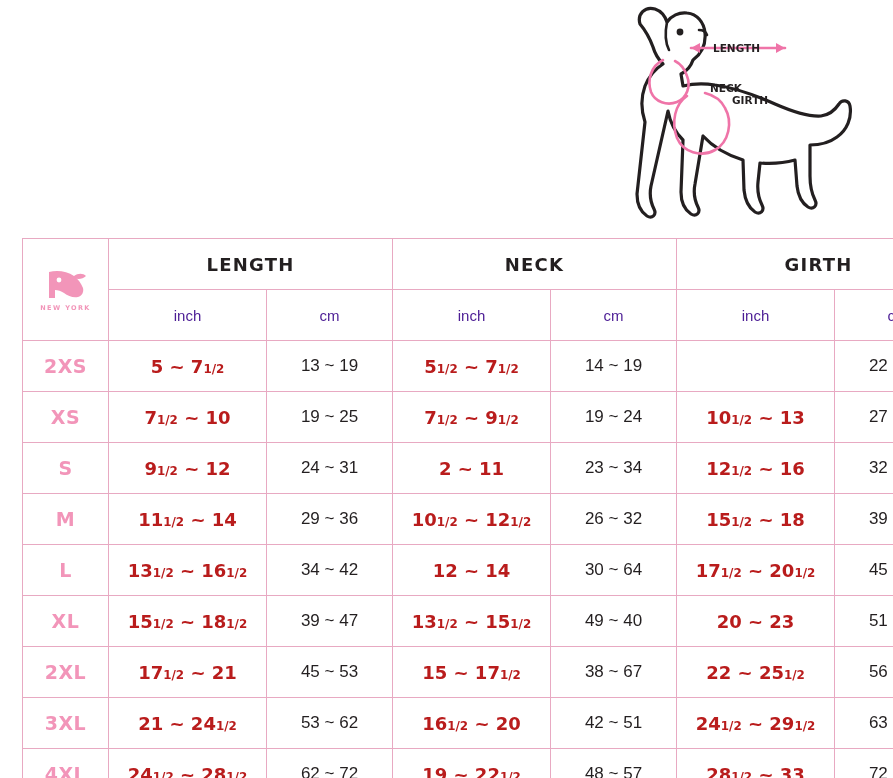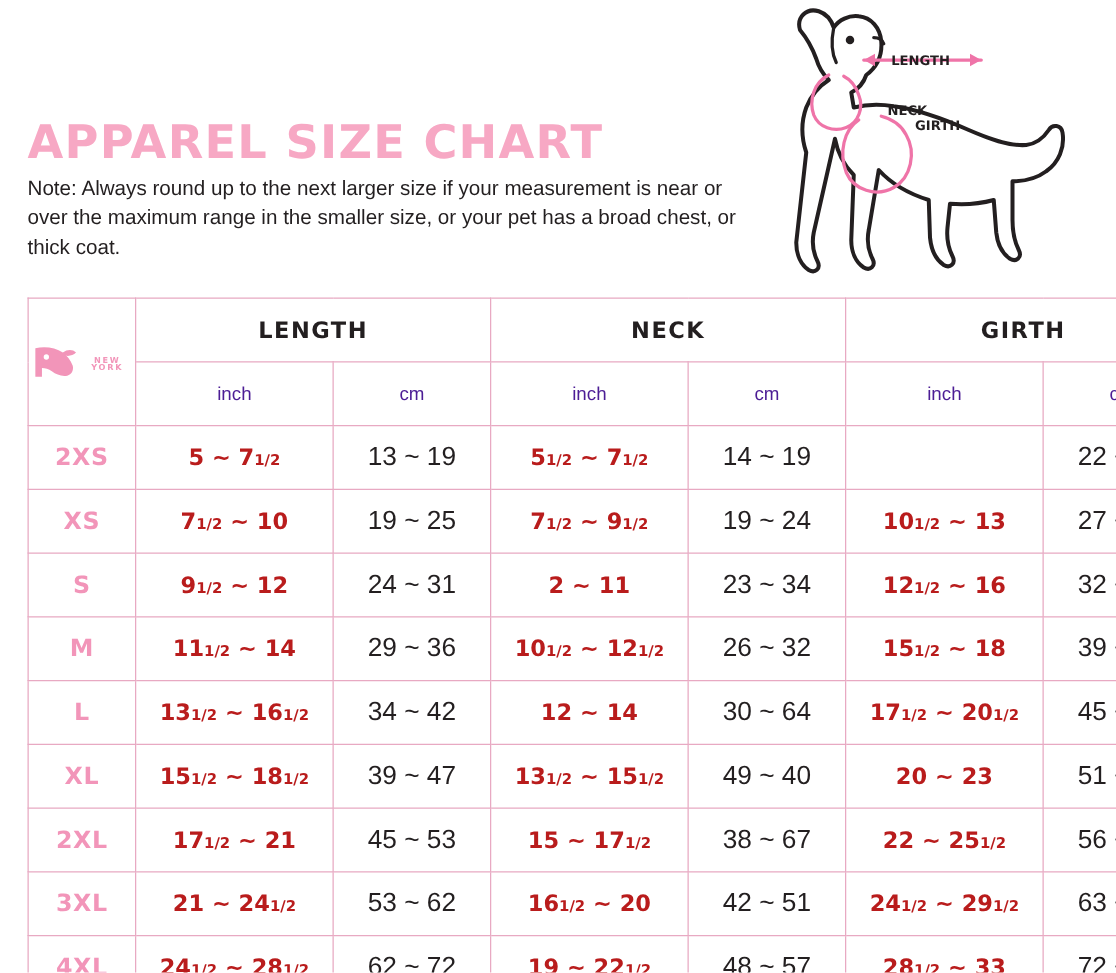--- a/index.html
+++ b/index.html
@@ -104,56 +104,52 @@
     color: #f295b9;
     letter-spacing: 0.5px;
   }
   td.inch {
     font-family: "DejaVu Sans", sans-serif;
     font-weight: bold;
     font-size: 18px;
     color: #b91c1c;
   }
   td.cm {
-    font-size: 21px;
+    font-size: 17px;
     color: #231f20;
   }
   .frac {
     font-size: 0.66em;
     font-weight: bold;
     vertical-align: baseline;
     letter-spacing: 0;
   }
 
   
   .logo {
     display: flex;
-    flex-direction: row;
+    flex-direction: column;
     align-items: center;
     justify-content: flex-start;
     line-height: 1;
   }
   .logo-mark { display: block; }
   .logo-sub {
     font-size: 6.5px;
     letter-spacing: 1.4px;
     color: #f295b9;
     margin-top: 3px;
     font-family: "DejaVu Sans", sans-serif;
   }
 </style>
 </head>
 <body>
 
 <div class="page">
 
-  <div class="header">
-    <h1 class="title">APPAREL SIZE CHART</h1>
-    <p class="note">Note: Always round up to the next larger size if your measurement is near or over the maximum range in the smaller size, or your pet has a broad chest, or thick coat.</p>
-  </div>
 
   <div class="dog-wrap">
     <svg width="300" height="232" viewBox="0 0 300 232">
       <g fill="none" stroke="#231f20" stroke-width="3.2" stroke-linejoin="round" stroke-linecap="round">
 
         <path d="M61,24 C58,14 66,6 76,9 C82,11 86,16 88,22
                  C92,16 100,12 108,13 C118,14 125,22 126,33
                  C127,45 122,54 114,60
                  C112,66 108,71 102,74
                  L104,86

